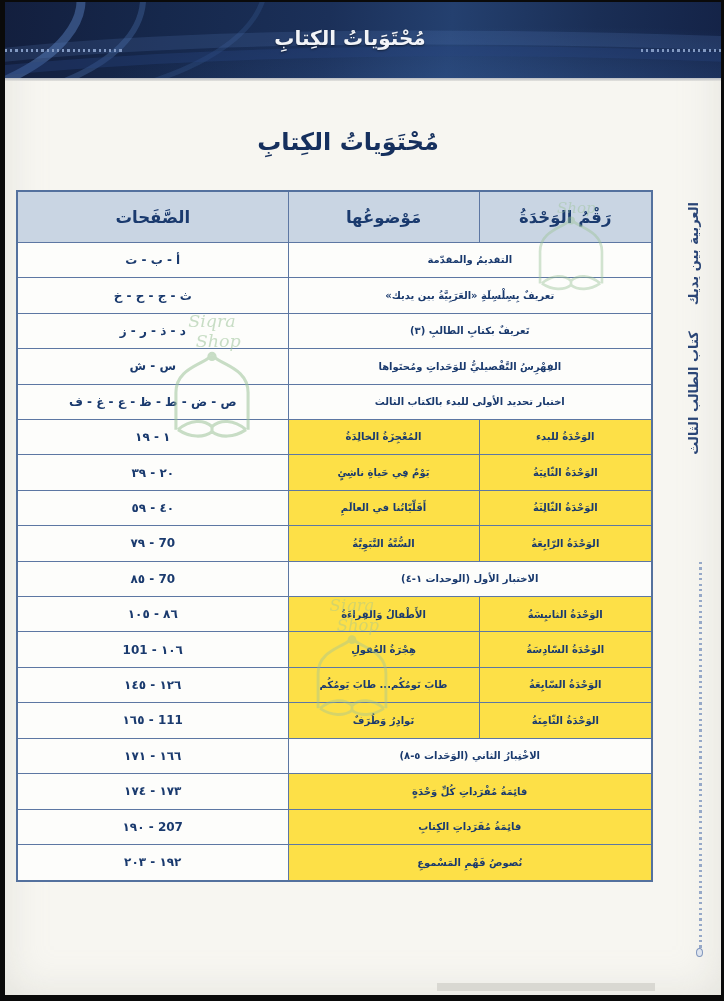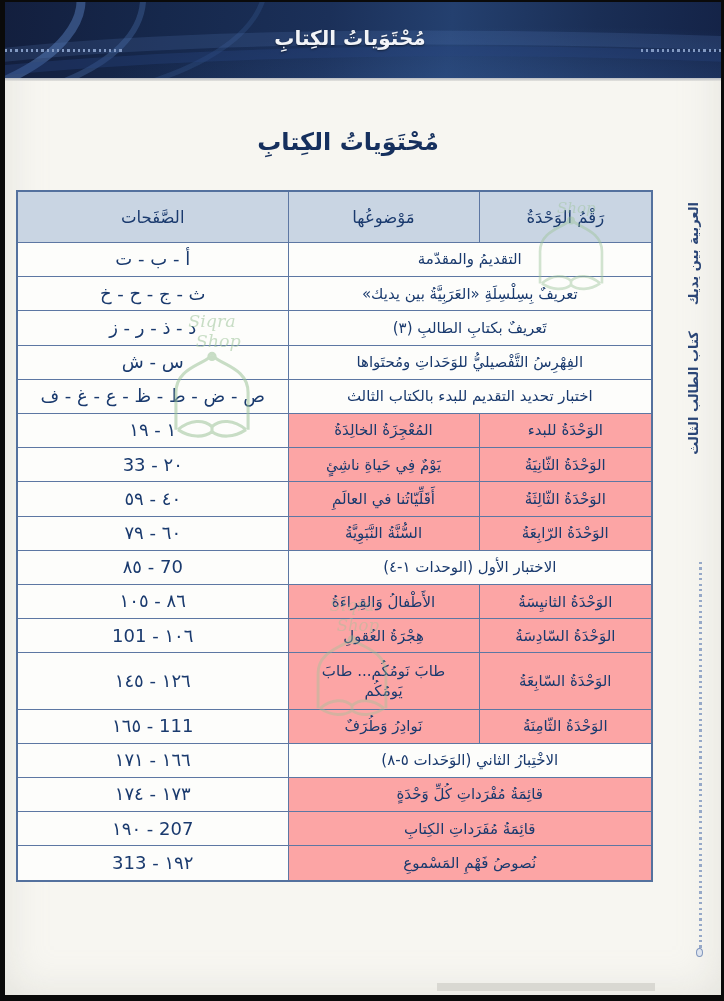--- a/index.html
+++ b/index.html
@@ -52,27 +52,27 @@
     position:absolute;left:11px;top:188px;width:637px;height:692px;
     border-collapse:collapse;table-layout:fixed;direction:rtl;
     background:#fdfdfb;
     border:2.5px solid #54719e;
   }
   table.toc col.c-unit{width:173px;}
   table.toc col.c-topic{width:191px;}
   table.toc th,table.toc td{
     border:1.6px solid #5d77a3;
     text-align:center;vertical-align:middle;
-    color:#1a3a6e;font-weight:normal;
-    padding:0 18px;overflow:hidden;
+    color:#1a3a6e;font-weight:bold;
+    padding:0 6px;overflow:hidden;
   }
   table.toc thead th{height:50px;background:#c9d5e3;font-size:16.5px;}
-  table.toc tbody td{font-size:15px;line-height:1.35;}
-  table.toc td.shaded{background:#fca5a5;}
-  table.toc td.pages{font-size:18px;letter-spacing:1px;}
+  table.toc tbody td{font-size:10px;line-height:1.35;}
+  table.toc td.shaded{background:#fde047;}
+  table.toc td.pages{font-size:12px;letter-spacing:1px;}
   
   .wm{position:absolute;opacity:.55;pointer-events:none;}
   
   .spine{
     position:absolute;left:681px;top:552px;width:352px;height:22px;
     transform-origin:0 0;transform:rotate(-90deg);
     direction:rtl;white-space:nowrap;
     color:#2a4576;font-size:13px;font-weight:bold;
   }
   .spine .sep{display:inline-block;width:26px;}
@@ -150,42 +150,42 @@
         </tr>
         <tr>
           <td class="" colspan="2">تَعريفٌ بكتابِ الطالبِ (٣)</td>
           <td class="pages">د - ذ - ر - ز</td>
         </tr>
         <tr>
           <td class="" colspan="2">الفِهْرِسُ التَّفْصيليُّ للوَحَداتِ ومُحتَواها</td>
           <td class="pages">س - ش</td>
         </tr>
         <tr>
-          <td class="" colspan="2">اختبار تحديد التقديم للبدء بالكتاب الثالث</td>
+          <td class="" colspan="2">اختبار تحديد الأولى للبدء بالكتاب الثالث</td>
           <td class="pages">ص - ض - ط - ظ - ع - غ - ف</td>
         </tr>
         <tr>
           <td class="shaded">الوَحْدَةُ للبدء</td>
           <td class="shaded">المُعْجِزَةُ الخالِدَةُ</td>
           <td class="pages">١ - ١٩</td>
         </tr>
         <tr>
           <td class="shaded">الوَحْدَةُ الثّانِيَةُ</td>
           <td class="shaded">يَوْمٌ فِي حَياةِ ناشِئٍ</td>
-          <td class="pages">٢٠ - 33</td>
+          <td class="pages">٢٠ - ٣٩</td>
         </tr>
         <tr>
           <td class="shaded">الوَحْدَةُ الثّالِثَةُ</td>
           <td class="shaded">أَقَلِّيّاتُنا في العالَمِ</td>
           <td class="pages">٤٠ - ٥٩</td>
         </tr>
         <tr>
           <td class="shaded">الوَحْدَةُ الرّابِعَةُ</td>
           <td class="shaded">السُّنَّةُ النَّبَوِيَّةُ</td>
-          <td class="pages">٦٠ - ٧٩</td>
+          <td class="pages">70 - ٧٩</td>
         </tr>
         <tr>
           <td class="" colspan="2">الاختبار الأول (الوحدات ١-٤)</td>
           <td class="pages">70 - ٨٥</td>
         </tr>
         <tr>
           <td class="shaded">الوَحْدَةُ الثانيِسَةُ</td>
           <td class="shaded">الأَطْفالُ وَالقِراءَةُ</td>
           <td class="pages">٨٦ - ١٠٥</td>
         </tr>
@@ -211,21 +211,21 @@
         <tr>
           <td class="shaded" colspan="2">قائِمَةُ مُفْرَداتِ كُلِّ وَحْدَةٍ</td>
           <td class="pages">١٧٣ - ١٧٤</td>
         </tr>
         <tr>
           <td class="shaded" colspan="2">قائِمَةُ مُفَرَداتِ الكِتابِ</td>
           <td class="pages">207 - ١٩٠</td>
         </tr>
         <tr>
           <td class="shaded" colspan="2">نُصوصُ فَهْمِ المَسْموعِ</td>
-          <td class="pages">١٩٢ - 313</td>
+          <td class="pages">١٩٢ - ٢٠٣</td>
         </tr>
       </tbody>
   </table>
 
   <svg class="wm" style="left:510px;top:200px;opacity:.45" width="112" height="92" viewBox="0 26 100 104">
       <use href="#wm-logo"></use>
     </svg>
   <svg class="wm" style="left:146px;top:306px" width="122" height="134" viewBox="0 0 100 130">
       <use href="#wm-logo"></use>
     </svg>

